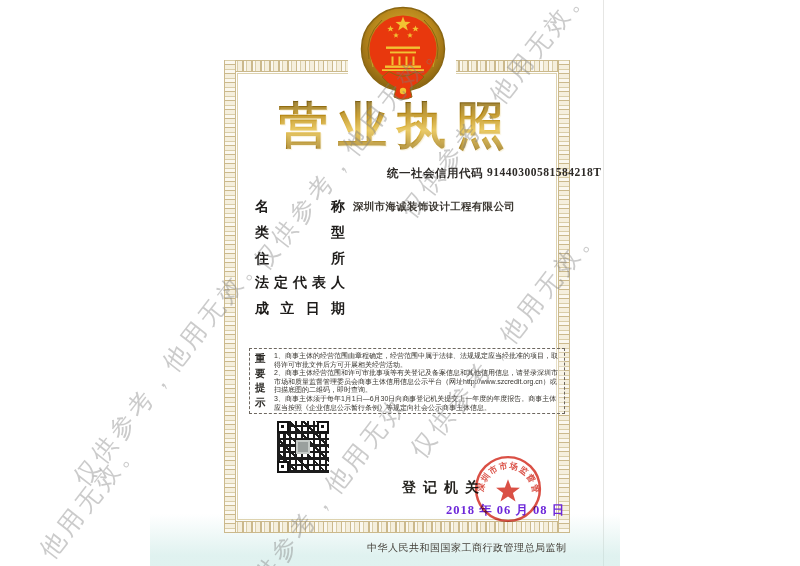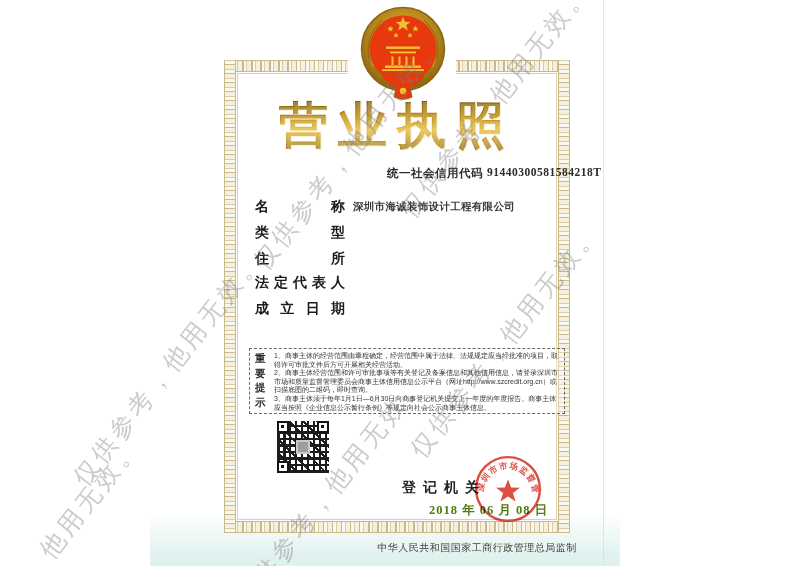--- a/index.html
+++ b/index.html
@@ -51,24 +51,24 @@
     background-image:
       repeating-linear-gradient(90deg,#1c1c1c 0 2.5px,transparent 2.5px 6px),
       repeating-linear-gradient(0deg,#1c1c1c 0 2.5px,transparent 2.5px 6.5px),
       repeating-linear-gradient(45deg,transparent 0 4px,#1c1c1c 4px 6px,transparent 6px 10px);}
   .fp{position:absolute;width:12px;height:12px;border:2.5px solid #141414;background:#fff;box-sizing:border-box;}
   .fp::before{content:"";position:absolute;left:2px;top:2px;width:3px;height:3px;background:#141414;}
   .fp.tl{left:0;top:0;} .fp.tr{right:0;top:0;} .fp.bl{left:0;bottom:0;}
   .qr-logo{position:absolute;left:19px;top:19px;width:14px;height:14px;background:#9aa09e;border:2px solid #c6cbc8;box-sizing:border-box;}
 
   .reg-label{position:absolute;left:402px;top:479px;z-index:3;font-size:14px;font-weight:bold;color:#25231f;letter-spacing:7px;white-space:nowrap;}
-  .reg-date{position:absolute;left:429px;top:502px;z-index:3;font-size:12.5px;font-weight:600;color:#4d7c0f;letter-spacing:1px;white-space:nowrap;}
+  .reg-date{position:absolute;left:446px;top:502px;z-index:3;font-size:12.5px;font-weight:600;color:#6d28d9;letter-spacing:1px;white-space:nowrap;}
   .seal{position:absolute;left:472px;top:453px;width:72px;height:72px;z-index:4;opacity:.88;mix-blend-mode:multiply;}
 
-  .footer-note{position:absolute;left:367px;top:541px;width:220px;z-index:3;text-align:center;
+  .footer-note{position:absolute;left:367px;top:541px;width:220px;z-index:3;text-align:left;
     font-size:10px;color:#45413a;letter-spacing:.5px;white-space:nowrap;}
 
   
   .wm{position:absolute;z-index:6;white-space:nowrap;font-size:25px;letter-spacing:4px;
     color:rgba(125,125,125,.40);transform:translate(-50%,-50%) rotate(-52deg);pointer-events:none;}
   .wm.a{left:495px;top:100px;} .wm.b{left:330px;top:490px;} .wm.c{left:505px;top:340px;}
   .wm.d{left:168px;top:368px;} .wm.e{left:348px;top:152px;} .wm.f{left:45px;top:555px;}
 </style>
 </head>
 <body>

